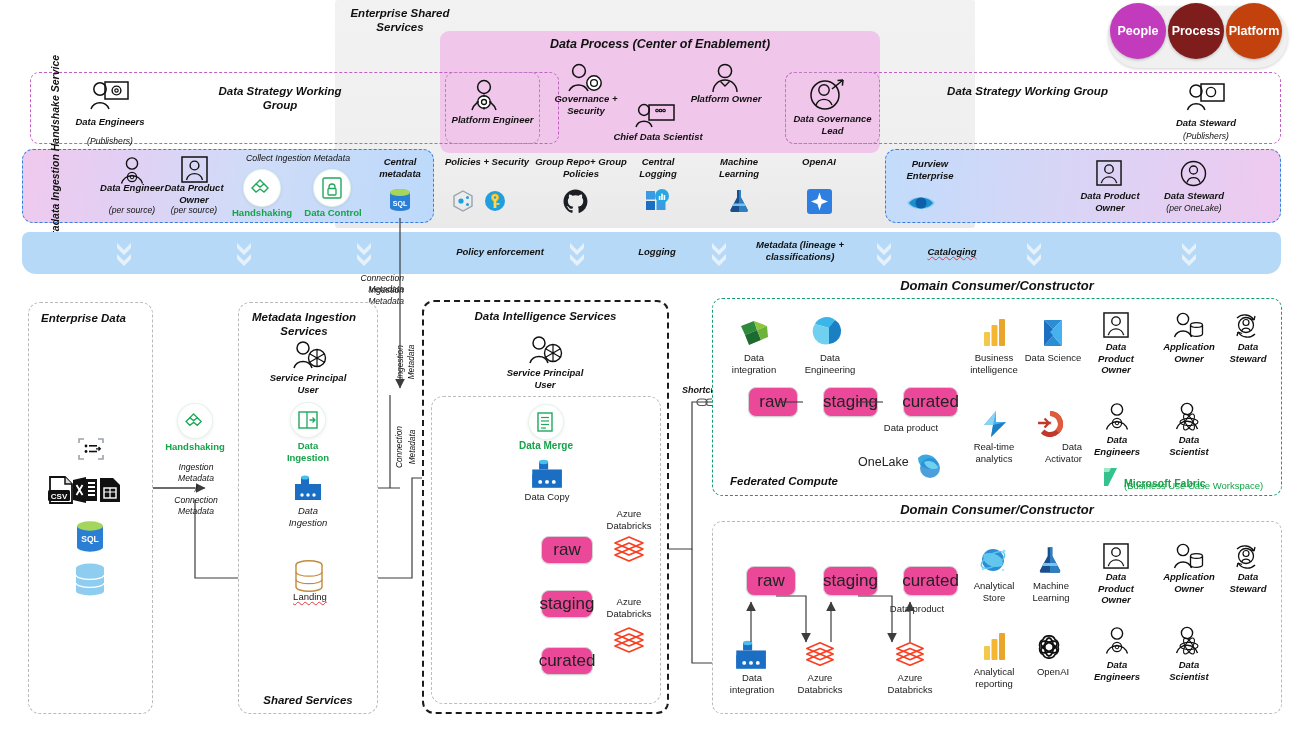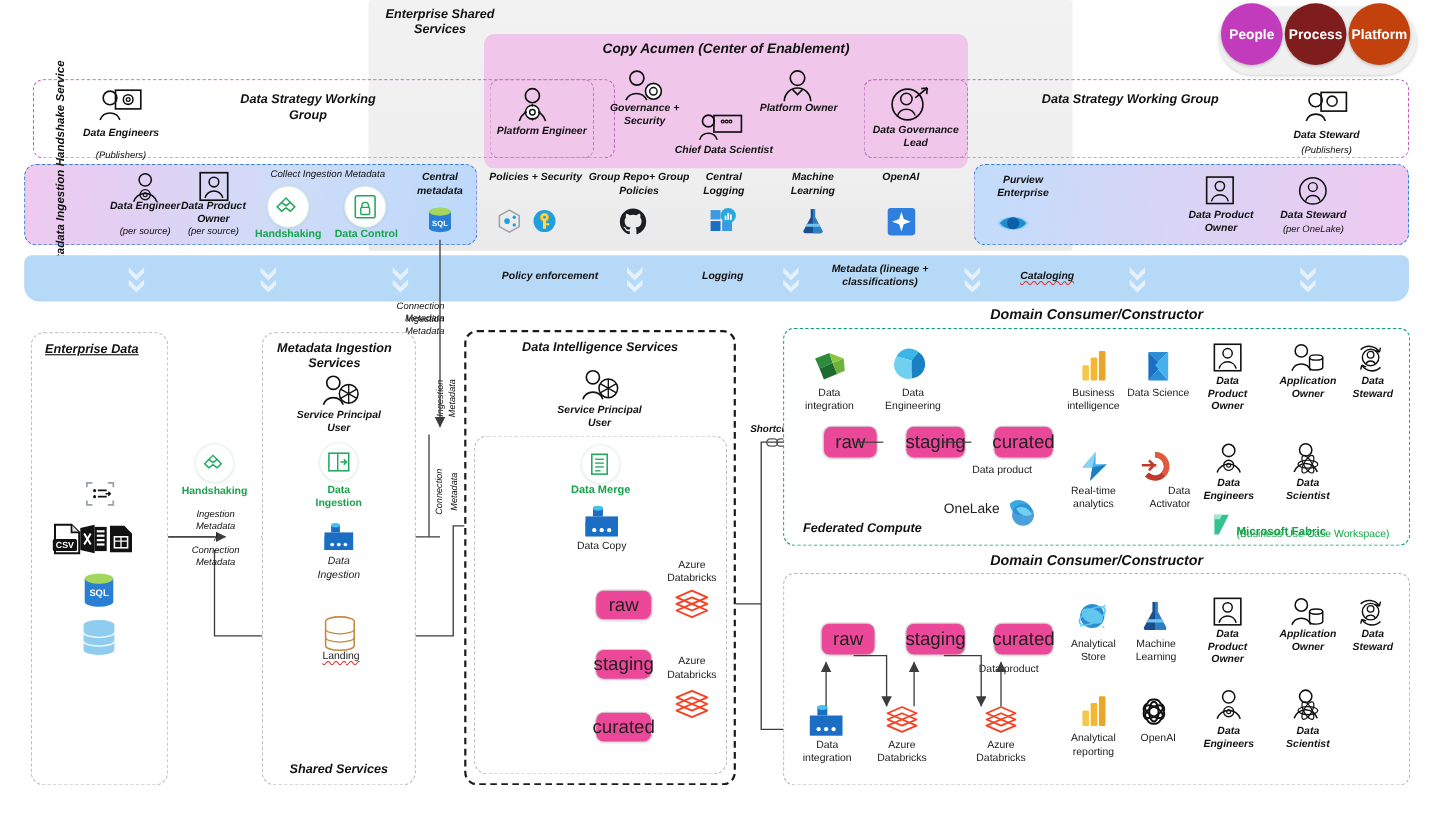--- a/index.html
+++ b/index.html
@@ -120,21 +120,21 @@
 
 <div class="abs" id="ess-panel"></div>
 <div class="abs" id="ess-title">Enterprise Shared Services</div>
 
 <div class="abs" id="ppp-wrap"></div>
 <div class="abs ppp" id="ppp-people">People</div>
 <div class="abs ppp" id="ppp-process">Process</div>
 <div class="abs ppp" id="ppp-platform">Platform</div>
 
 <div class="abs" id="acumen"></div>
-<div class="abs" id="acumen-title">Copy Acumen (Center of Enablement)</div>
+<div class="abs" id="acumen-title">Data Process (Center of Enablement)</div>
 
 <div class="abs dswg" id="dswg-left"></div>
 <div class="abs dswg" id="dswg-right"></div>
 <div class="abs" id="dswg-left-title">Data Strategy Working Group</div>
 <div class="abs" id="dswg-right-title">Data Strategy Working Group</div>
 
 <div class="abs" style="left:88px;top:80px;">
   <svg width="44" height="32" viewBox="0 0 44 32">
     <circle cx="12" cy="9" r="6.2" fill="none" stroke="#111" stroke-width="1.5"></circle>
     <path d="M3 29 a9.6 9.6 0 0 1 18 0" fill="none" stroke="#111" stroke-width="1.5"></path>
@@ -448,21 +448,21 @@
     <path d="M572 612 H600 V645" marker-end="url(#ah)"></path>
 
     <path d="M606 661 H572" marker-end="url(#ah)"></path>
 
     <path d="M669 549 H692 V402 H728" marker-end="url(#ah)"></path>
     <path d="M692 549 V663 H730" marker-end="url(#ah)"></path>
   </g>
 </svg>
 
 <div class="abs panel-dash-light" id="p-entdata"></div>
-<div class="abs panel-title" style="left:28px;top:311px;width:111px;text-decoration:underline;">Enterprise Data</div>
+<div class="abs panel-title" style="left:28px;top:311px;width:111px;">Enterprise Data</div>
 
 <div class="abs" style="left:78px;top:438px;">
   <svg width="26" height="22" viewBox="0 0 26 22">
     <path d="M1 5 V1 H6 M20 1 H25 V5 M25 17 V21 H20 M6 21 H1 V17" stroke="#9aa3ad" stroke-width="1.6" fill="none"></path>
     <g fill="#111">
         <circle cx="8" cy="8" r="1.4"></circle>
         <circle cx="8" cy="13.5" r="1.4"></circle>
         <rect x="11" y="7" width="8" height="1.6"></rect>
         <rect x="11" y="12.7" width="8" height="1.6"></rect>
       </g>

